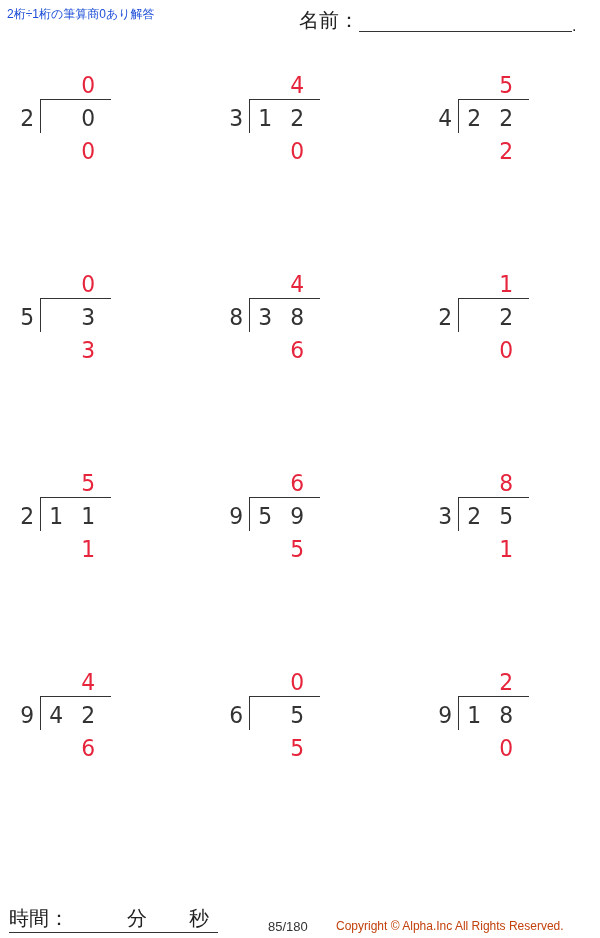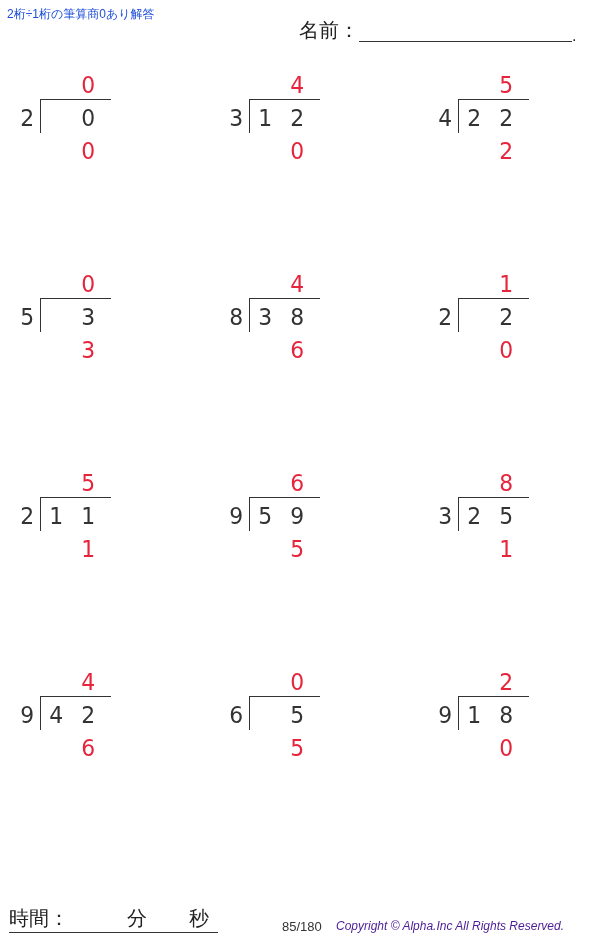--- a/index.html
+++ b/index.html
@@ -1,43 +1,43 @@
 <!DOCTYPE html>
 <html><head>
   <meta charset="utf-8">
   <style>
     * { margin: 0; padding: 0; box-sizing: border-box; }
     html, body { width: 600px; height: 938px; background: #ffffff; overflow: hidden; }
     body { position: relative; font-family: "Liberation Sans", "DejaVu Sans", sans-serif; color: #333333; }
 
     .title { position: absolute; left: 7px; top: 6px; font-size: 12px; color: #1d4ed8; letter-spacing: 0px; }
 
-    .name-area { position: absolute; left: 299px; top: 15px; height: 30px; width: 290px; }
+    .name-area { position: absolute; left: 299px; top: 5px; height: 30px; width: 290px; }
     .name-label { position: absolute; left: 0; top: 2px; font-size: 20px; color: #222; }
     .name-line { position: absolute; left: 60px; top: 26px; width: 213px; border-bottom: 1px solid #333; }
     .name-dot { position: absolute; left: 273px; top: 12px; font-size: 16px; color: #222; }
 
     .problem { position: absolute; width: 160px; height: 110px; }
     .num { position: absolute; font-size: 23px; font-weight: 300; line-height: 1; font-family: "DejaVu Sans", sans-serif; font-weight: normal; transform: scaleX(0.95); }
     .red { color: #e6243c; }
     .dark { color: #333333; }
     .divisor { left: 0; top: 37px; }
     .bracket-h { position: absolute; left: 20px; top: 29px; width: 71px; height: 0; border-top: 1.5px solid #333; }
     .bracket-v { position: absolute; left: 20px; top: 29px; width: 0; height: 34px; border-left: 1.5px solid #333; }
     .d-tens { left: 29px; top: 37px; }
     .d-ones { left: 61px; top: 37px; }
     .quotient { left: 61px; top: 4px; }
     .remainder { left: 61px; top: 70px; }
 
     .footer-time { position: absolute; left: 9px; top: 903px; width: 209px; height: 30px; border-bottom: 1.5px solid #333; }
     .time-label { position: absolute; left: 0; top: 2px; font-size: 20px; color: #222; text-align: center; }
     .min-label { position: absolute; left: 118px; top: 2px; font-size: 20px; color: #222; }
     .sec-label { position: absolute; left: 180px; top: 2px; font-size: 20px; color: #222; }
-    .page-num { position: absolute; left: 268px; top: 919px; font-size: 13px; color: #333; margin-left: 14px; }
-    .copyright { position: absolute; left: 336px; top: 919px; font-size: 12px; color: #4c1d95; font-style: italic; }
+    .page-num { position: absolute; left: 268px; top: 919px; font-size: 13px; color: #333; }
+    .copyright { position: absolute; left: 336px; top: 919px; font-size: 12px; color: #c2410c; }
   </style>
 </head>
 <body>
 
 <div class="title">2桁÷1桁の筆算商0あり解答</div>
 
 <div class="name-area">
   <span class="name-label">名前：</span>
   <span class="name-line"></span>
   <span class="name-dot">.</span>

